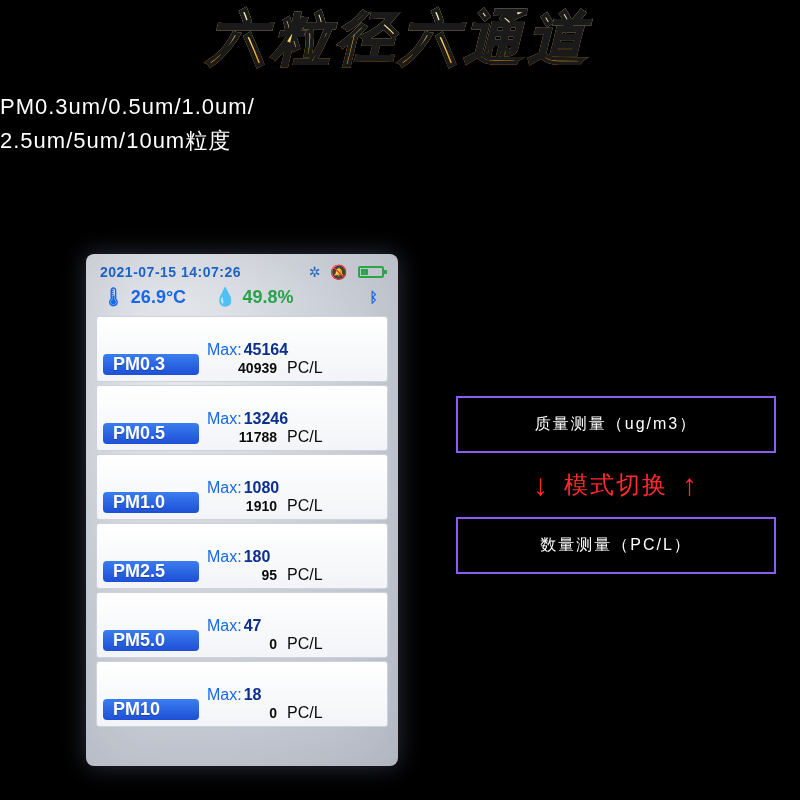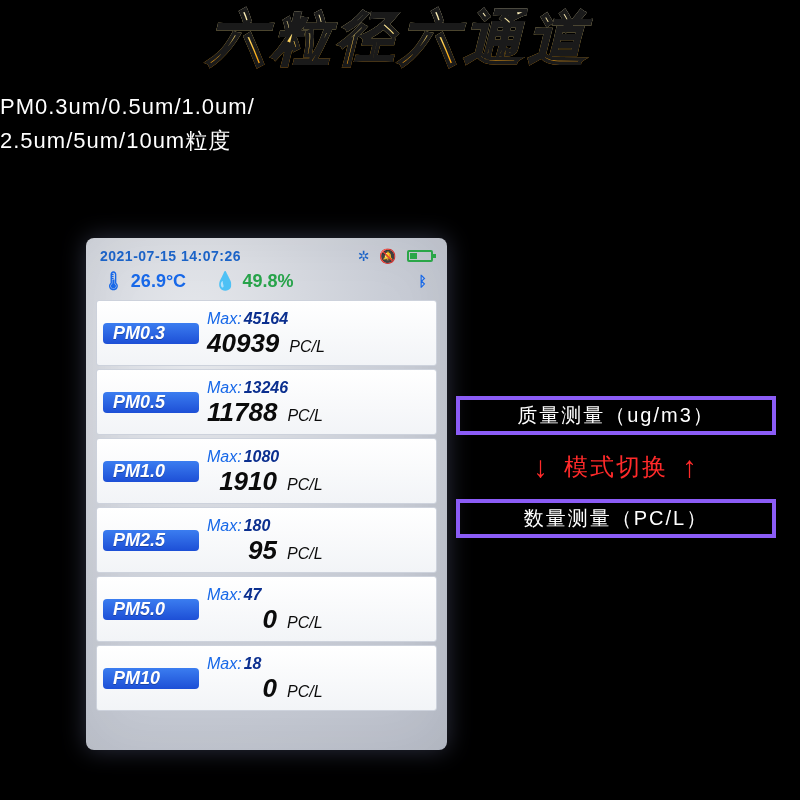--- a/index.html
+++ b/index.html
@@ -29,22 +29,22 @@
     color: #fff;
     font-size: 22px;
     letter-spacing: 1px;
   }
   .subtitle1 { margin-top: 16px; }
   .subtitle2 { margin-top: 6px; }
 
   .device {
     position: absolute;
     left: 86px;
-    top: 238px;
-    width: 361px;
+    top: 254px;
+    width: 312px;
     height: 512px;
     background: radial-gradient(120% 130% at 30% 20%, #e6e8ec 0%, #c9cdd6 45%, #b2b7c3 100%);
     border-radius: 8px;
     box-shadow: 0 0 24px rgba(180,190,255,0.25), inset 0 0 60px rgba(0,0,0,0.06);
     padding: 8px 10px 0 10px;
   }
   .statusbar {
     display: flex;
     justify-content: space-between;
     align-items: center;
@@ -80,56 +80,55 @@
   .hum-val { color:#27a34a; }
   .bt-icon { color:#1768e8; font-size:14px; margin-left:auto; padding-right:4px; }
 
   .rows { display:flex; flex-direction:column; gap:3px; }
   .row {
     background: linear-gradient(#fff,#f2f4f7);
     border:1px solid #cdd2dc;
     border-radius:3px;
     height:66px;
     display:flex;
-    align-items:center;
-    font-style:italic;
+    align-items:flex-end;
   }
   .pm-chip {
     width:96px;
     margin:6px 0 6px 6px;
     border-radius:4px;
     background: linear-gradient(#3b7df0,#1d4fd6);
     color:#fff;
     font-weight:700;
     font-size:18px;
     display:flex; align-items:center; justify-content:flex-start;
     padding-left:10px;
     text-shadow:0 1px 0 rgba(0,0,0,.25);
   }
   .vals { flex:1; padding:6px 10px 4px 8px; display:flex; flex-direction:column; justify-content:center; }
   .max-line { font-size:16px; display:flex; gap:2px; }
   .max-label { color:#1768e8; }
   .max-num { color:#0b2f8f; font-weight:600; }
   .val-line { display:flex; align-items:baseline; gap:10px; color:#0b0b0b; }
-  .val-num { font-size:26px; font-weight:700; min-width:70px; text-align:right; }
+  .val-num { font-size:14px; font-weight:700; min-width:70px; text-align:right; }
   .val-unit { font-size:16px; }
 
   .side {
     position:absolute;
     left: 456px;
     top: 396px;
     width: 320px;
   }
   .side-box {
-    border:4px solid #8b5cf6;
+    border:2px solid #8b5cf6;
     color:#fff;
-    font-size:20px;
+    font-size:16px;
     letter-spacing:2px;
     text-align:center;
-    padding:2px 0;
+    padding:16px 0;
   }
   .side-mid {
     display:flex; align-items:center; justify-content:center;
     gap:14px; color:#ff2a2a; font-size:24px; letter-spacing:2px;
     padding:16px 0;
   }
   .arrow { color:#ff2a2a; font-size:30px; line-height:1; }
 
 </style>
 </head>

